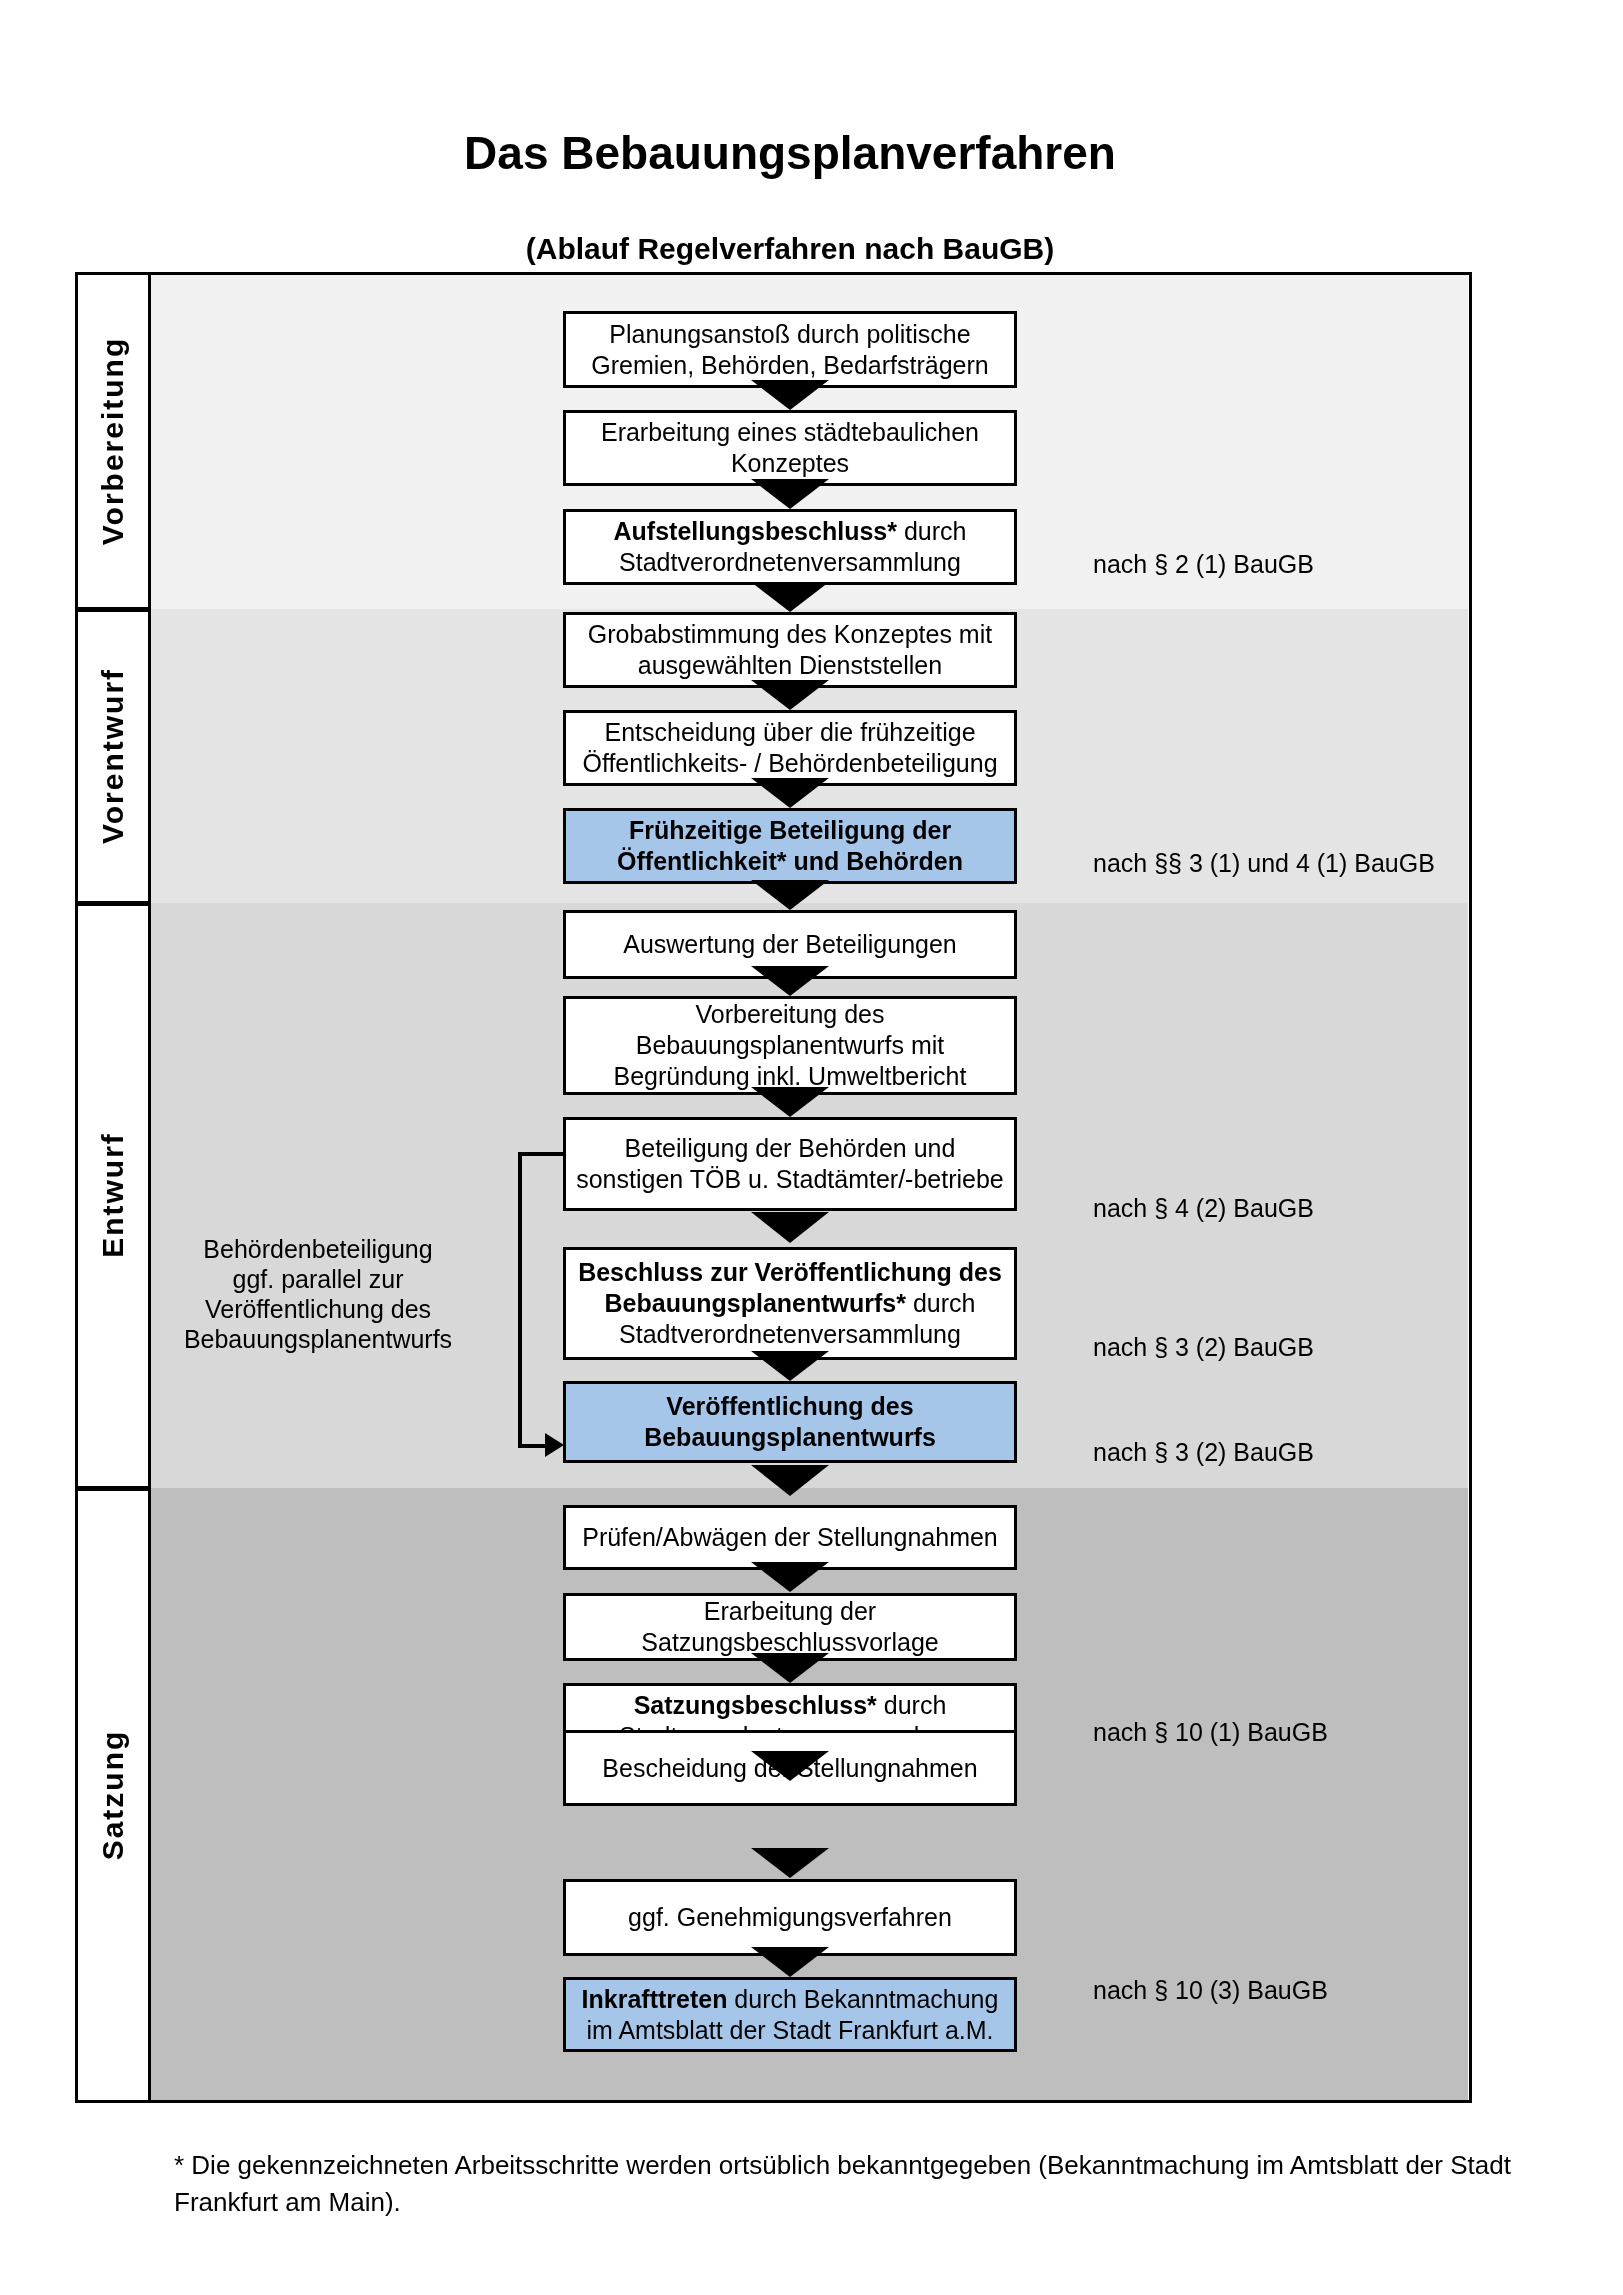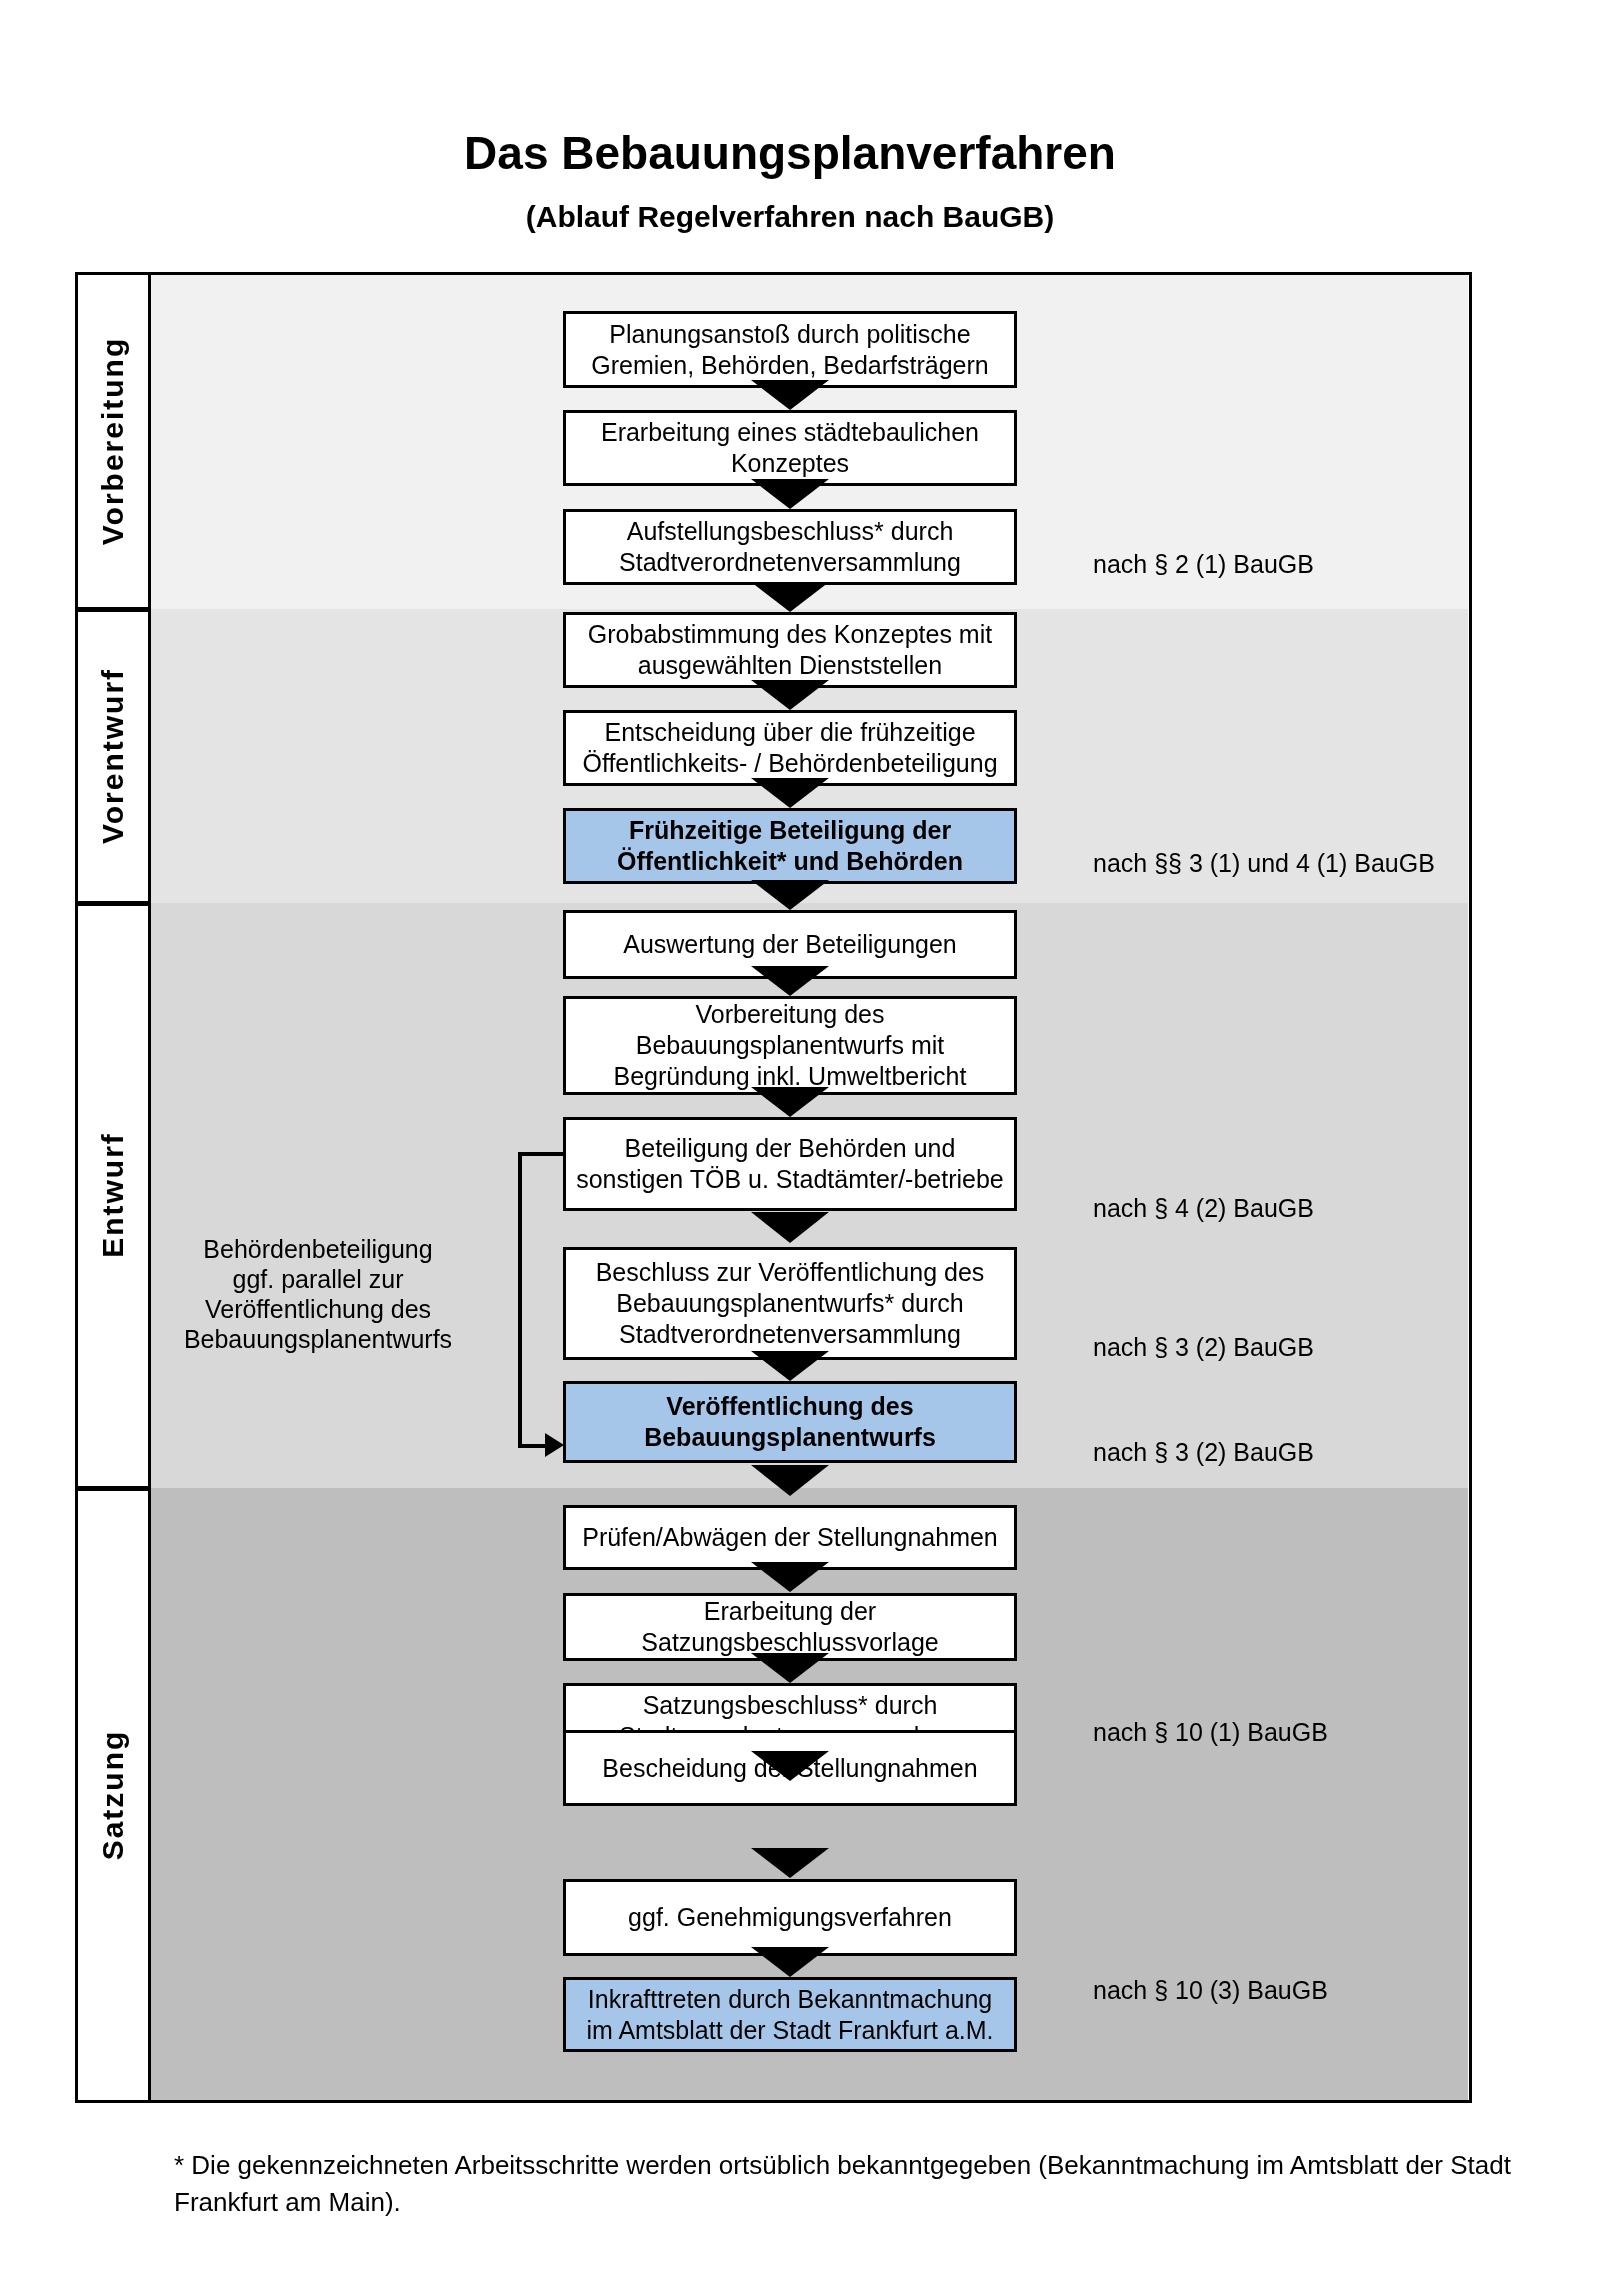--- a/index.html
+++ b/index.html
@@ -10,21 +10,21 @@
     background:#fff;
     font-family:"Liberation Sans", sans-serif;
     color:#000;
     overflow:hidden;
   }
   .title{
     position:absolute;left:46px;top:128px;width:1488px;
     text-align:center;font-size:46px;font-weight:bold;line-height:50px;
   }
   .subtitle{
-    position:absolute;left:46px;top:200px;width:1488px;
+    position:absolute;left:46px;top:232px;width:1488px;
     text-align:center;font-size:30px;font-weight:bold;line-height:34px;
   }
   
   .outer-border{
     position:absolute;left:75px;top:272px;width:1397px;height:1831px;
     border:3.9px solid #000;box-sizing:border-box;pointer-events:none;z-index:30;
   }
   .label-col{
     position:absolute;left:75px;top:272px;width:76px;height:1831px;
     background:#fff;border-right:3.9px solid #000;box-sizing:border-box;z-index:5;
@@ -42,21 +42,21 @@
   }
   
   .fbox{
     position:absolute;left:563px;width:454px;box-sizing:border-box;
     border:3.9px solid #000;background:#fff;
     display:flex;flex-direction:column;justify-content:center;align-items:center;
     text-align:center;font-size:25px;line-height:31px;z-index:10;
   }
   .fbox.blue{background:var(--blue,#a6c6e9);}
   .fbox.allbold{font-weight:bold;}
-  .b{font-weight:normal;text-align:right;}
+  .b{font-weight:bold;text-align:right;}
   .fline{white-space:pre;}
   
   .arr{
     position:absolute;left:751px;width:0;height:0;z-index:12;
     border-left:39px solid transparent;border-right:39px solid transparent;
     border-top:30px solid #000;
   }
   .arr.tall{border-top-width:31px;}
   
   .ref{

